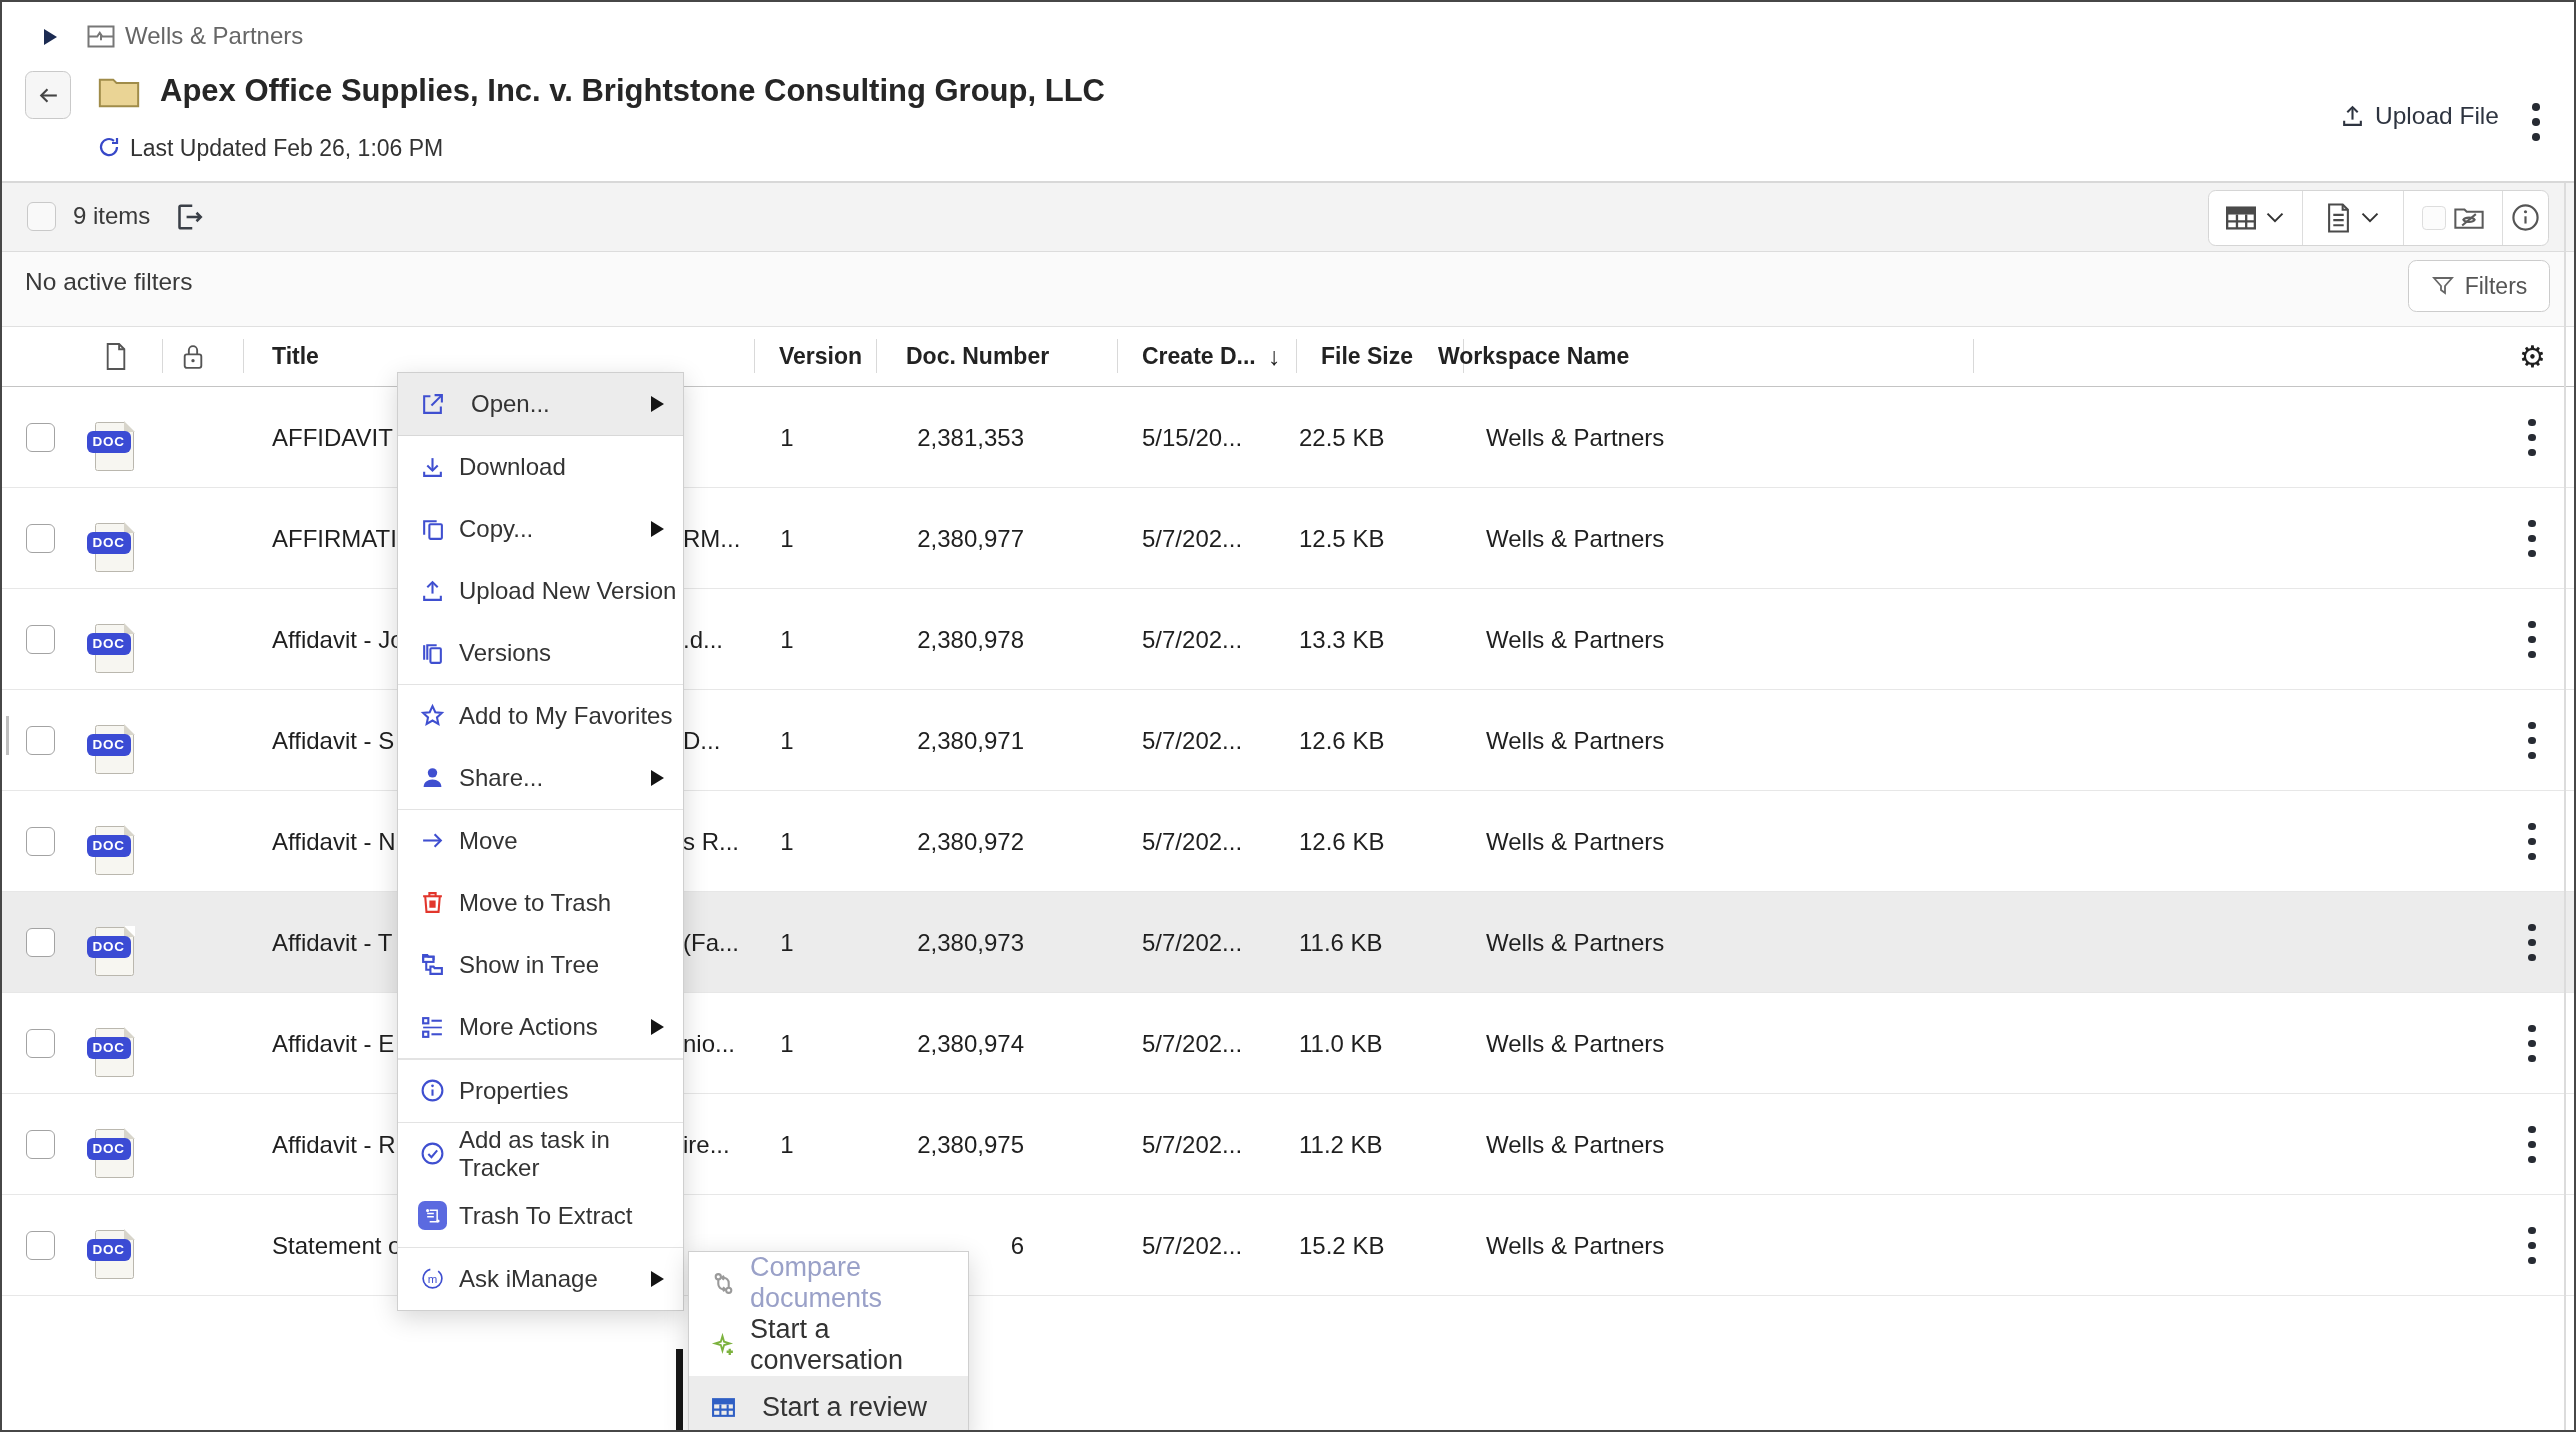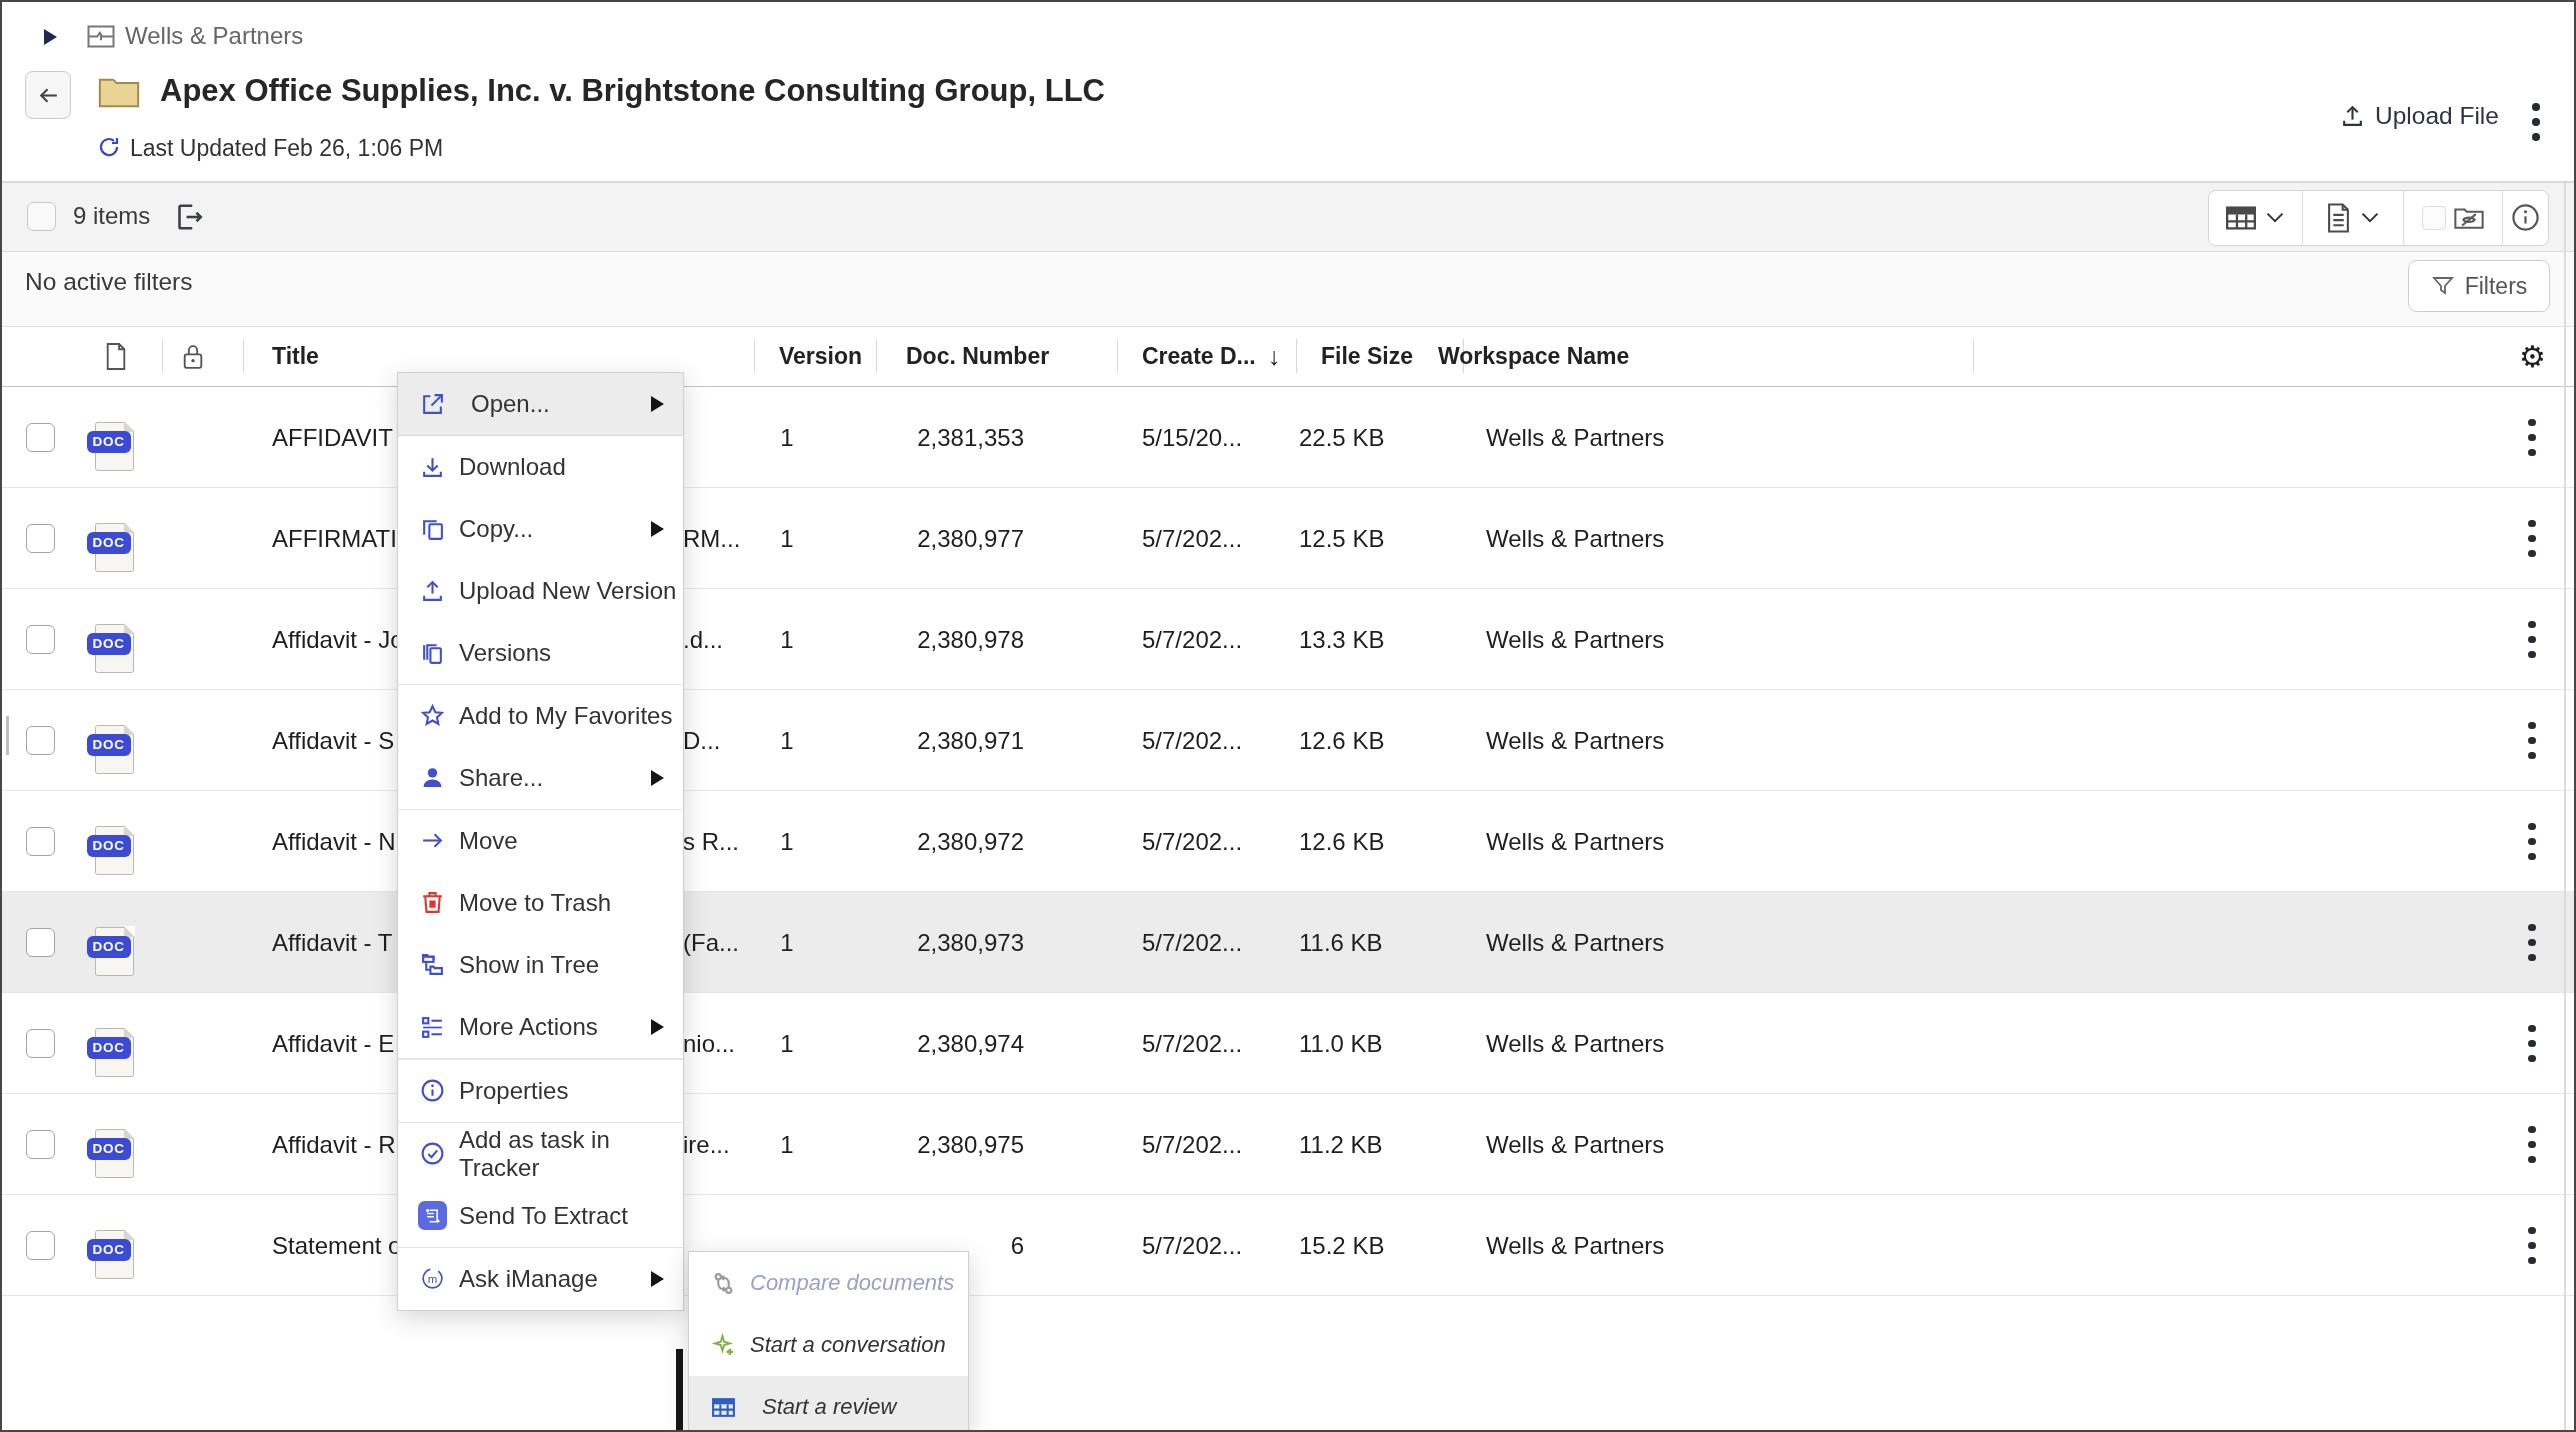--- a/index.html
+++ b/index.html
@@ -82,21 +82,21 @@
   .mi .ic.red{color:#e2362c;}
   .mi .ic.extract{background:#5b6ae0;border-radius:6.8px;color:#fff;}
   .mi .flyout{position:absolute;right:18.6px;width:0;height:0;border-left:13.5px solid #141414;
               border-top:8.4px solid transparent;border-bottom:8.4px solid transparent;}
   .msep{height:0.8px;background:#e3e3e3;}
   .cmenu-thumb{position:absolute;right:0px;top:976px;width:6.8px;height:93px;background:#161616;}
 
   
   .smenu{left:686px;top:1249px;width:279px;background:#fff;border:0.8px solid #cfcfcf;z-index:11;
          box-shadow:0 6.8px 24px rgba(0,0,0,.16);}
-  .smenu .mi{font-size:22px;font-style:italic;}
+  .smenu .mi{font-size:27px;}
   .smenu .mi.disabled{color:#9aa1c8;}
   .smenu .mi.disabled .ic{color:#9a9a9a;}
   .smenu .ic.green{color:#7cb23e;}
   .smenu .ic.blue{color:#2f5fc4;}
   .smenu .mi.hl{border-bottom:none;}
 
   .right-track{left:2562px;top:181px;width:1.7px;height:1247px;background:#dcdcdc;}
   .left-artifact{left:4.2px;top:714px;width:2.5px;height:39px;background:#bfbfbf;}
 </style>
 </head>
@@ -642,21 +642,21 @@
     </div>
     <div class="mi">
       <span class="ic extract">
         <svg width="20" height="20" viewBox="0 0 24 24" fill="none" stroke="currentColor" stroke-width="1.8">
             <path d="M8 5h9v14H8"></path>
             <path d="M5 9h8M5 13h8"></path>
             <circle cx="5.5" cy="5.5" r="1" fill="currentColor"></circle>
             <circle cx="18" cy="18" r="1" fill="currentColor"></circle>
           </svg>
       </span>
-      <span>Send To Extract</span>
+      <span>Trash To Extract</span>
     </div>
     <div class="msep"></div>
 
     <div class="mi">
       <span class="ic">
         <svg width="25" height="25" viewBox="0 0 24 24" fill="none" stroke="currentColor" stroke-width="1.6" style="font-size:28px">
             <circle cx="12" cy="12" r="9" stroke-dasharray="40 8"></circle>
             <text x="12" y="16" text-anchor="middle" font-size="11" fill="currentColor" stroke="none" font-family="Liberation Sans, sans-serif">m</text>
           </svg>
       </span>

